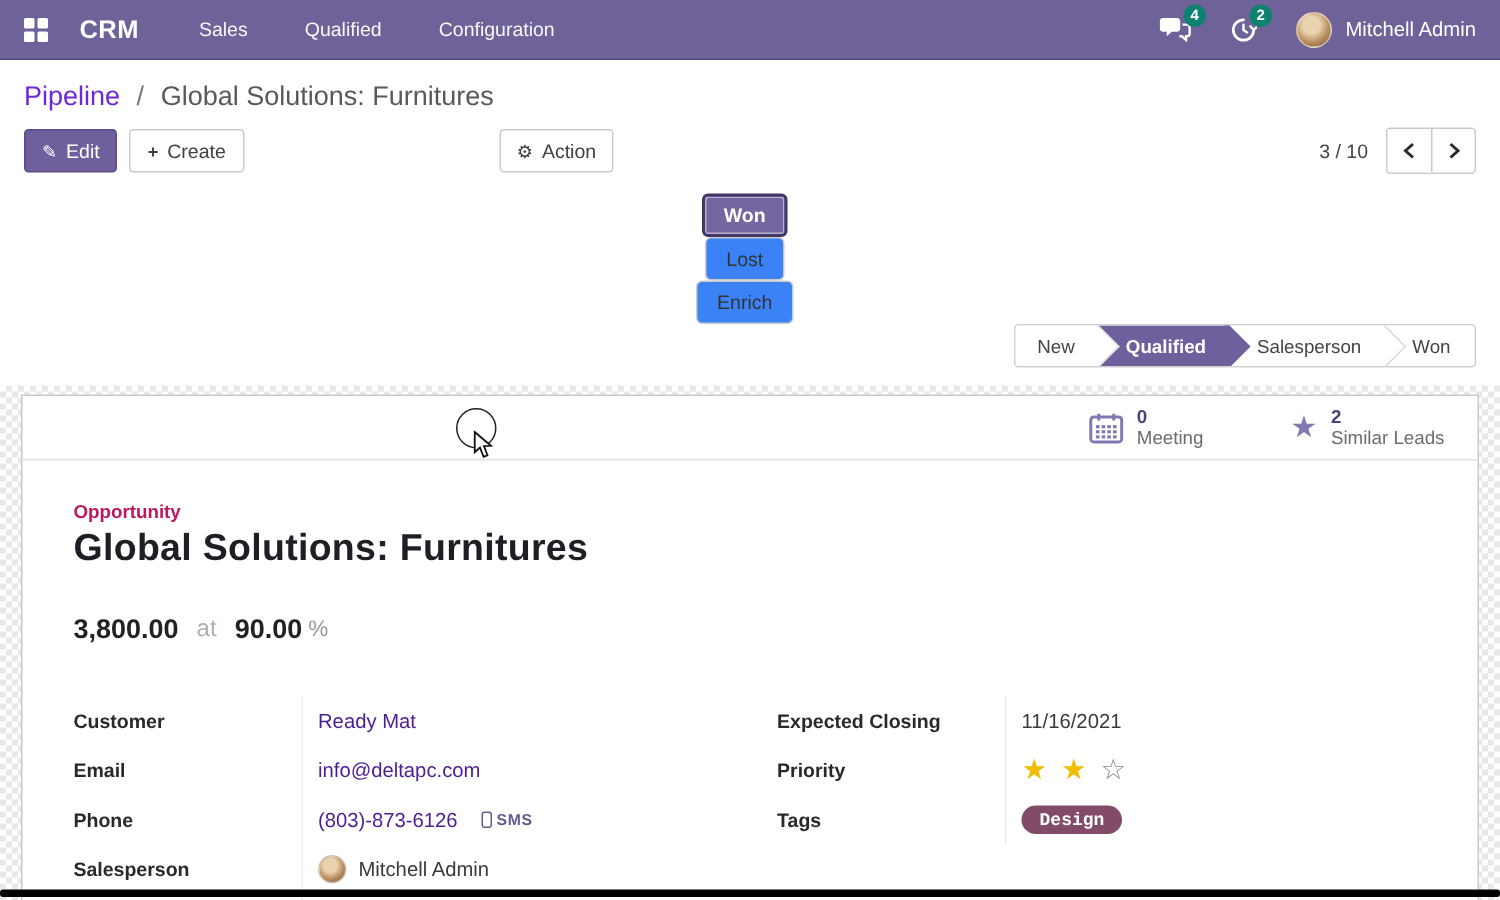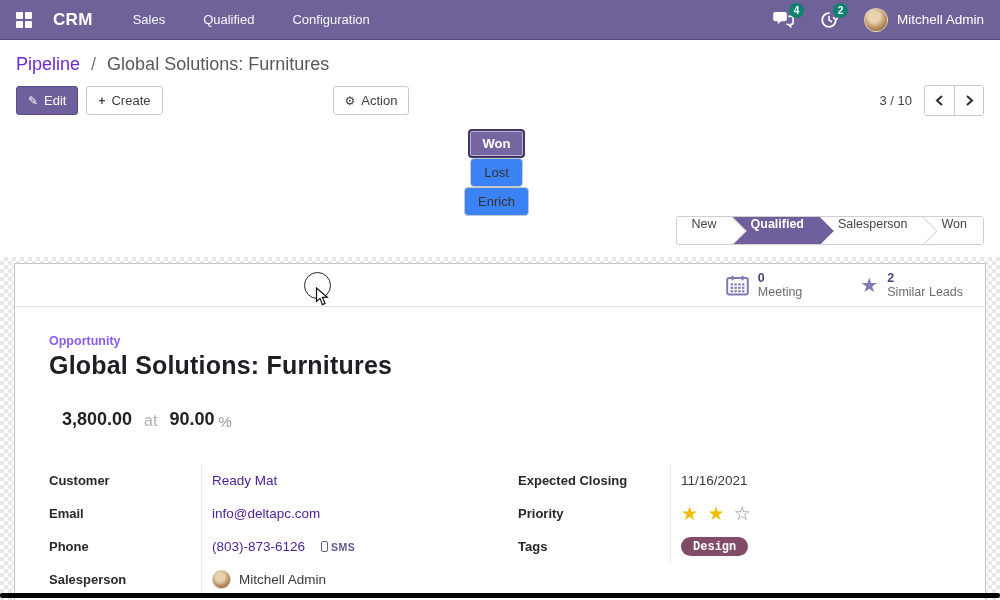--- a/index.html
+++ b/index.html
@@ -47,21 +47,21 @@
   .pager-btn + .pager-btn { border-left:1px solid #c9c9c9; }
 
   
   .status-row { display:flex; align-items:center; padding:13px 16px 12px 16px;flex-direction:column; }
   .sbtn { height:29px; padding:0 13px; font-size:13px; border-radius:4px; margin-right:7px;
     background:#3b82f6; border:1px solid #c9c9c9; color:#333; display:inline-flex; align-items:center; cursor:pointer; }
   .sbtn-won { background:#7566a2; border:2px solid #413764; color:#fff; font-weight:bold;
     box-shadow:0 0 0 1px #b9b0d2 inset; }
   .statusbar { margin-left:auto; display:flex; height:29px; border:1px solid #cfcfcf;
     border-radius:3px; background:#fff; overflow:hidden; }
-  .stage { position:relative; display:flex; padding:0 14px 0 20px;
+  .stage { position:relative; display:flex; align-items:center; padding:0 14px 0 20px;
     font-size:12.5px; color:#444; cursor:pointer; background:#fff; }
   .stage:first-child { padding-left:15px; }
   .stage:last-child { padding-right:16px; }
   .stage .stage-label { position:relative; z-index:3; }
   .stage:not(:last-child)::after { content:""; position:absolute; top:50%; right:-11px;
     width:21px; height:21px; transform:translateY(-50%) rotate(45deg);
     background:#fff; border-top:1px solid #d8d8d8; border-right:1px solid #d8d8d8; z-index:2; }
   .stage.active { background:#6f5f9c; color:#fff; font-weight:bold; }
   .stage.active::after { background:#6f5f9c; border-color:#6f5f9c; }
 
@@ -79,23 +79,23 @@
   .stat-star { font-size:20px; line-height:1; color:#8179b3; }
   .stat-texts { display:flex; flex-direction:column; line-height:1.15; }
   .stat-value { font-size:12.5px; font-weight:bold; color:#4b4378; }
   .stat-label { font-size:12.5px; color:#6d6d6d; }
 
   .cursor-indicator { position:absolute; left:289px; top:8px; width:27px; height:27px; z-index:5; }
   .cursor-circle { width:27px; height:27px; border:1.6px solid #222; border-radius:50%; }
   .cursor-arrow { position:absolute; left:11px; top:15px; }
 
   .card-body { padding:0 34px; }
-  .opp-type { margin-top:27px; font-size:12.5px; font-weight:bold; color:#8b5cf6; }
+  .opp-type { margin-top:27px; font-size:12.5px; font-weight:bold; color:#be185d; }
   .opp-title { margin-top:3px; font-size:25px; font-weight:bold; color:#1e1e24; letter-spacing:.2px; }
-  .amount-row { margin-top:29px; display:flex; align-items:flex-end;margin-left:13px; }
+  .amount-row { margin-top:29px; display:flex; align-items:center; }
   .amount { font-size:18px; font-weight:bold; color:#222; }
   .amount-at { font-size:16px; color:#b0b0b0; margin:0 12px; }
   .probability { font-size:18px; font-weight:bold; color:#222; }
   .percent { font-size:15px; color:#999; margin-left:4px; }
 
   .fields-wrap { margin-top:34px; display:flex; }
   .fgroup { width:47%; }
   .fgroup.right { margin-left:auto; width:48%; }
   .frow { display:flex; min-height:33px; align-items:center; }
   .flabel { width:152px; flex:0 0 152px; font-size:13px; font-weight:bold; color:#28282d; }

